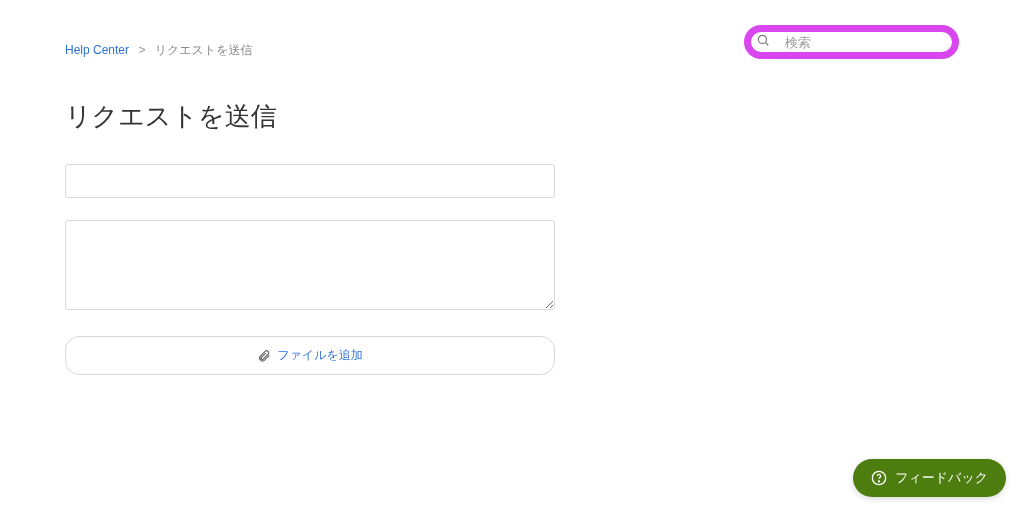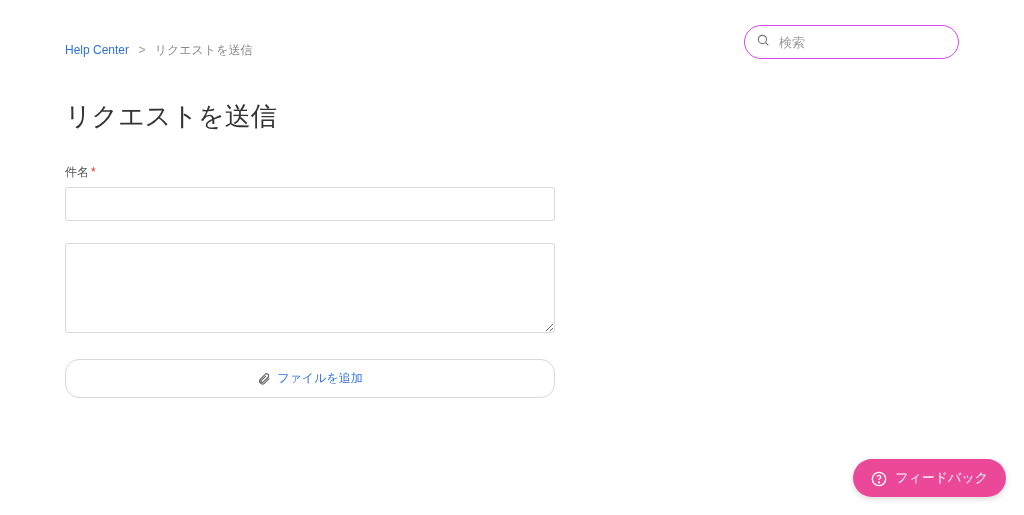--- a/index.html
+++ b/index.html
@@ -34,21 +34,21 @@
       color: #999;
     }
     .search-box {
       position: relative;
       width: 215px;
     }
     .search-box input {
       width: 100%;
       height: 34px;
       padding: 6px 12px 6px 34px;
-      border: 1px solid #d946ef;
+      border: 7px solid #d946ef;
       border-radius: 20px;
       font-size: 13px;
       outline: none;
     }
     .search-box input::placeholder {
       color: #999;
     }
     .search-box .icon {
       position: absolute;
       left: 12px;
@@ -117,29 +117,29 @@
       color: #2f72d6;
     }
     .dropzone .icon {
       color: #666;
       display: inline-flex;
     }
     .feedback-fab {
       position: absolute;
       bottom: 18px;
       right: 18px;
-      background: #ec4899;
+      background: #4d7c0f;
       color: #fff;
       border: none;
       border-radius: 22px;
       padding: 10px 18px;
       font-size: 13px;
       cursor: pointer;
       display: flex;
-      align-items: flex-end;
+      align-items: center;
       gap: 8px;
       box-shadow: 0 2px 6px rgba(0,0,0,0.15);
     }
     .feedback-fab .icon {
       display: inline-flex;
     }
   </style>
 </head>
 <body>
 
@@ -157,23 +157,20 @@
           <line x1="21" y1="21" x2="16.5" y2="16.5"></line>
         </svg>
       </span>
       <input type="text" placeholder="検索" style="">
     </div>
   </div>
 
   <h1 class="page-title">リクエストを送信</h1>
 
   <div class="form-group">
-    <label class="form-label">
-      <span>件名</span><span class="required-mark">*</span>
-    </label>
     <input class="text-input" type="text" value="" style="">
   </div>
 
   <div class="form-group">
     <textarea class="textarea-input" value="" style=""></textarea>
   </div>
 
   <div class="form-group">
     <div class="dropzone">
       <span class="icon">

